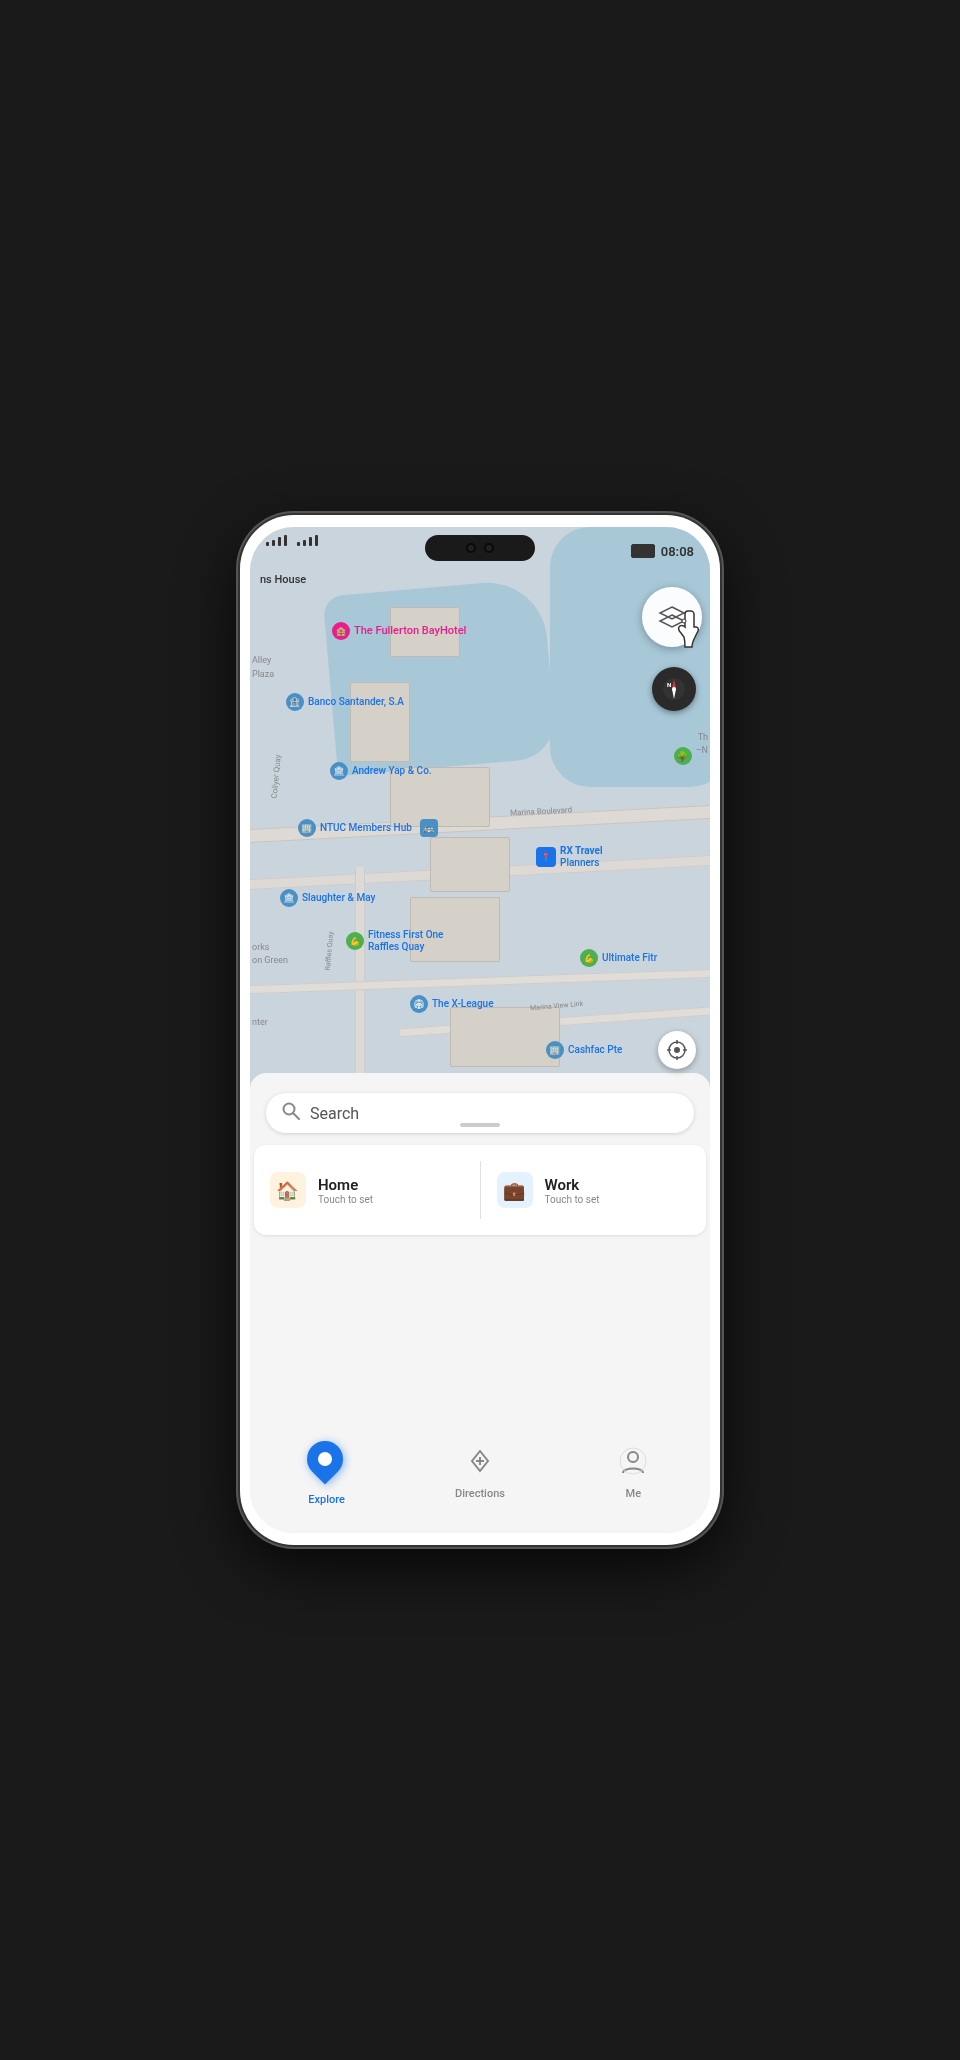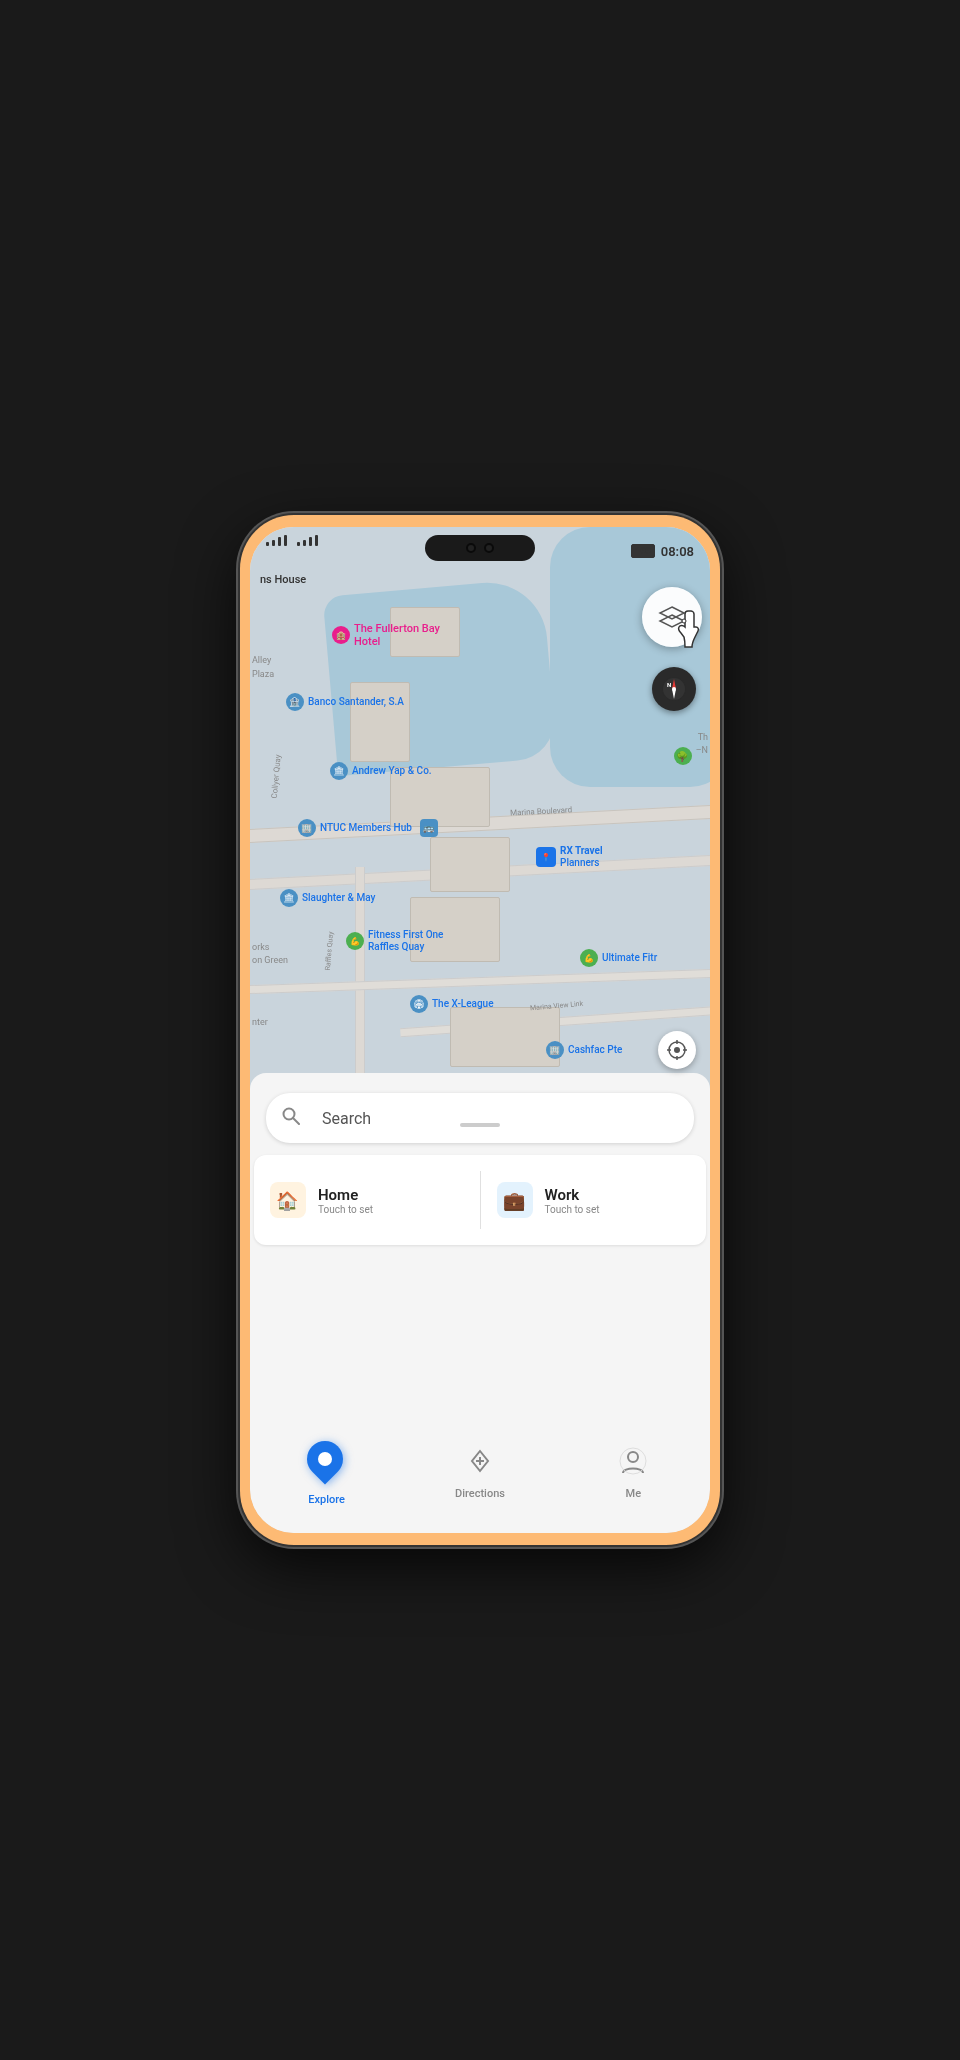--- a/index.html
+++ b/index.html
@@ -9,21 +9,21 @@
       display: flex;
       justify-content: center;
       align-items: center;
       min-height: 100vh;
       font-family: 'Roboto', Arial, sans-serif;
     }
 
     .phone-frame {
       width: 480px;
       height: 1030px;
-      background: #fdba74;
+      background: #ffffff;
       border-radius: 54px;
       position: relative;
       box-shadow: 0 0 0 2px #333, 0 0 0 4px #555, 0 20px 60px rgba(0,0,0,0.8);
       overflow: hidden;
       padding-left: 44px;
     }
 
     .phone-screen {
       position: absolute;
       top: 12px;
@@ -310,27 +310,27 @@
       right: 0;
       height: 460px;
       background: #f5f5f5;
       border-radius: 16px 16px 44px 44px;
       z-index: 40;
     }
 
     
     .search-bar {
       margin: 20px 16px 0;
-      height: 50px;
+      height: 40px;
       background: white;
       border-radius: 24px;
       display: flex;
       align-items: center;
       padding: 0 16px;
-      gap: 22px;
+      gap: 10px;
       box-shadow: 0 1px 4px rgba(0,0,0,0.15);
     }
 
     .search-icon {
       color: #777;
       font-size: 16px;
     }
 
     .search-text {
       font-size: 16px;
@@ -494,21 +494,21 @@
       <div style="position:absolute; top:245px; left:4px; font-size:8px; color:#888; transform:rotate(-85deg); white-space:nowrap;">Collyer Quay</div>
       <div style="position:absolute; top:205px; right:2px; font-size:9px; color:#888;">Th</div>
       <div style="position:absolute; top:218px; right:2px; font-size:9px; color:#888;">–N</div>
 
       <div style="position:absolute; top:46px; left:10px; font-size:11px; color:#333; font-weight:500;">ns House</div>
 
       <div class="green-tree">🌳</div>
 
       <div class="poi-marker" style="top:95px; left:82px;">
         <div class="poi-icon poi-pink">🏨</div>
-        <div style="display:flex; flex-direction:column;">
+        <div style="display:flex; flex-direction:row;">
           <span class="poi-label" style="color:#e91e8c; font-size:11px;">The Fullerton Bay</span>
           <span class="poi-label" style="color:#e91e8c; font-size:11px;">Hotel</span>
         </div>
       </div>
 
       <div class="poi-marker" style="top:166px; left:36px;">
         <div class="poi-icon poi-blue" style="font-size:9px;">🏦</div>
         <span class="poi-label" style="color:#1a73e8;">Banco Santander, S.A</span>
       </div>
 

